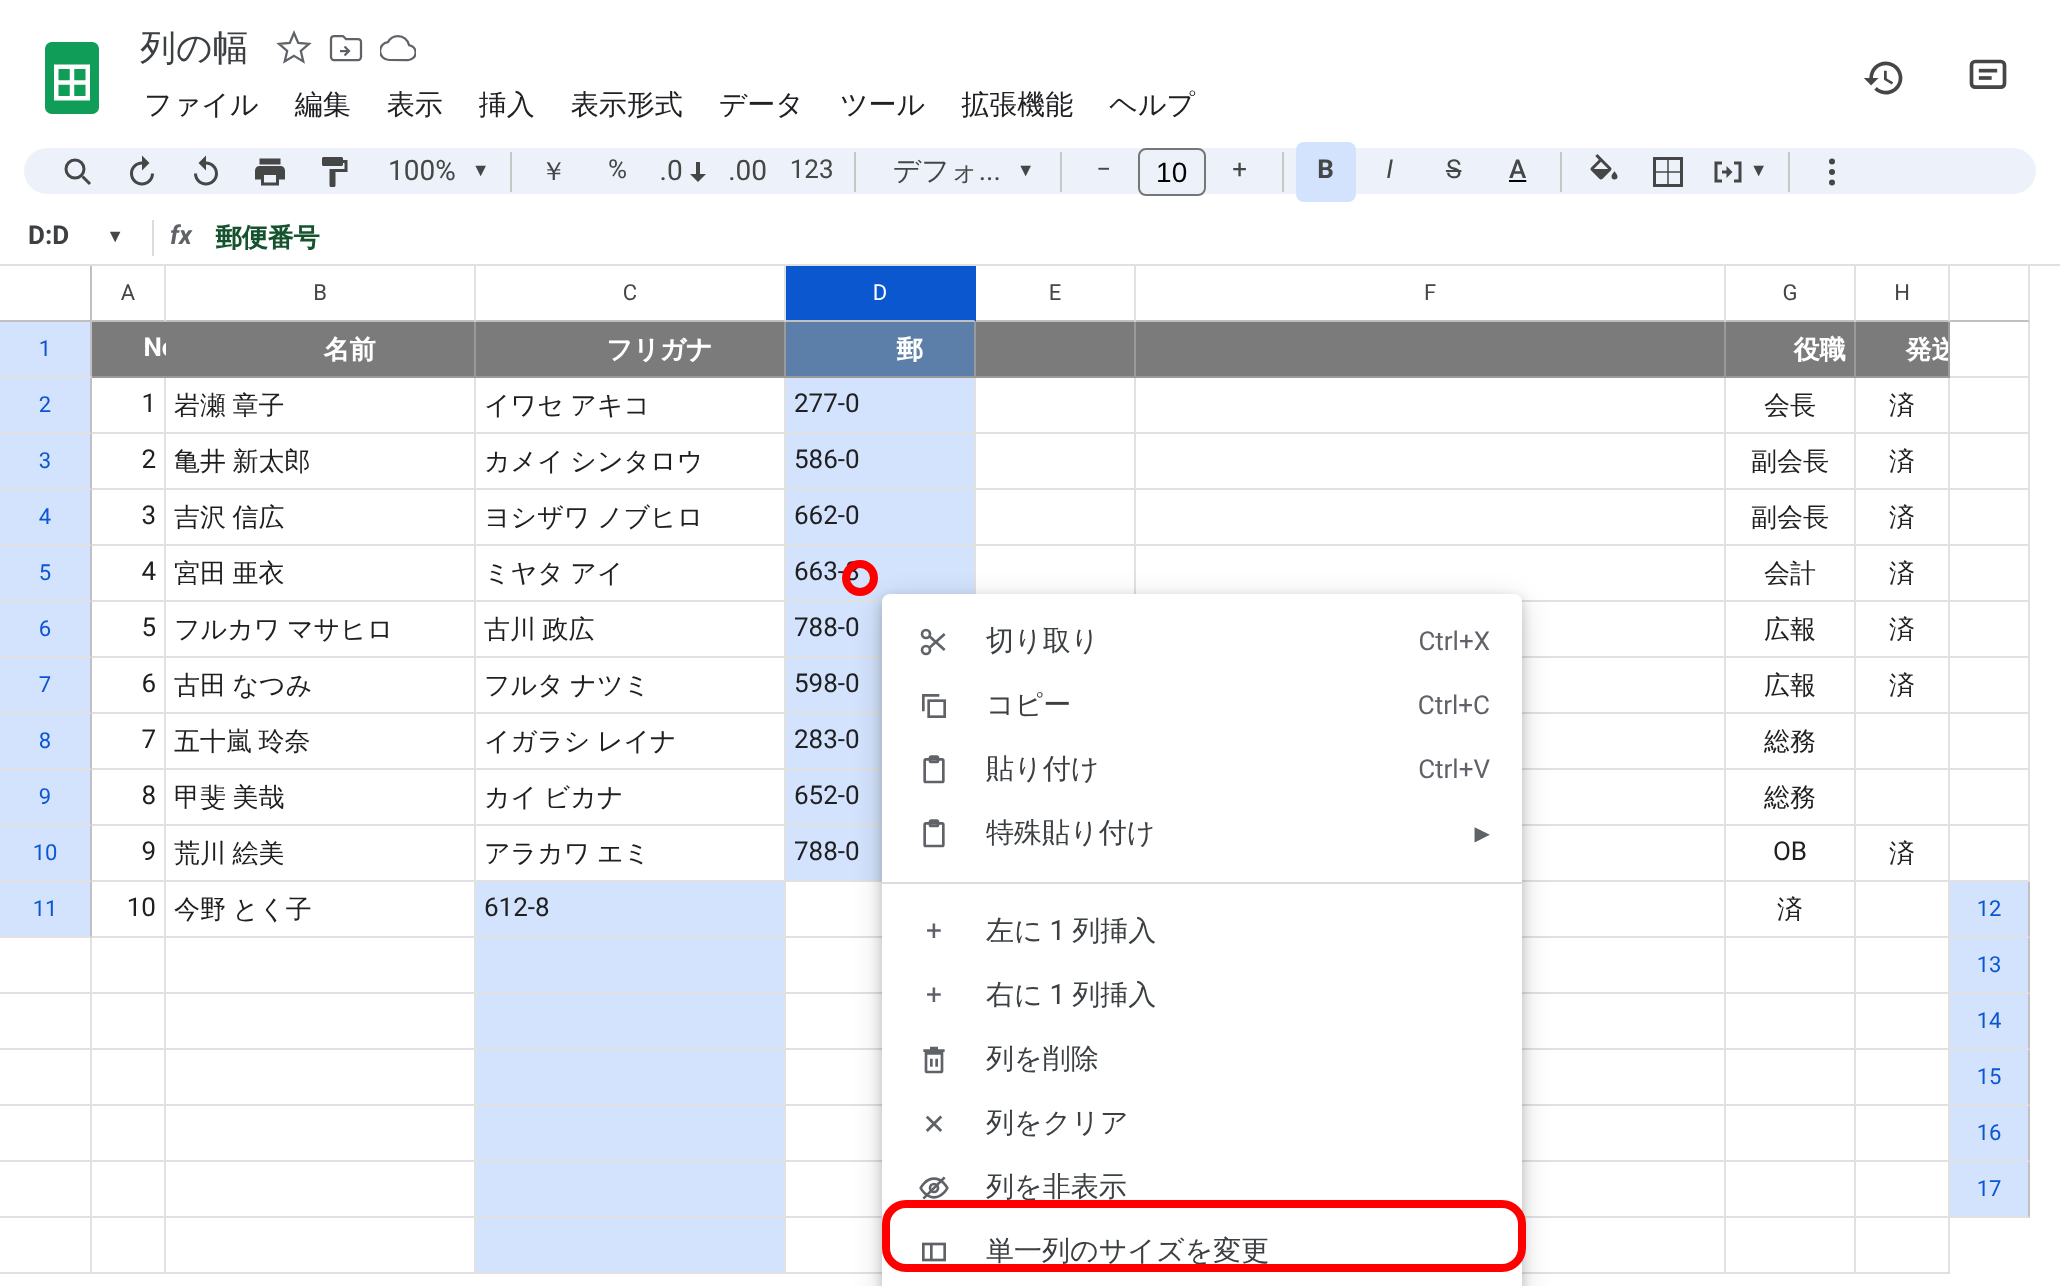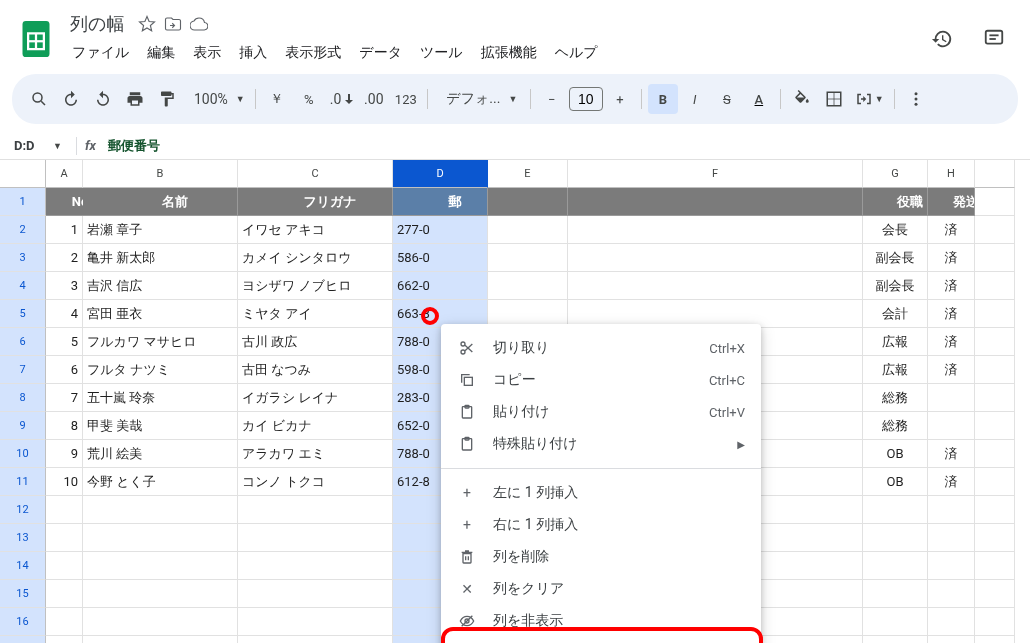--- a/index.html
+++ b/index.html
@@ -13,21 +13,21 @@
 .title-block { flex: 1; }
 .title-row { display: flex; align-items: center; gap: 8px; padding: 2px 0; }
 .doc-title { font-size: 18px; color: #3c4043; padding: 2px 6px; }
 .title-icon { color: #5f6368; cursor: pointer; display: inline-flex; }
 .menu-row { display: flex; gap: 2px; padding: 0 0 4px 0; }
 .menu-item { padding: 4px 8px; color: #202124; font-size: 14px; cursor: pointer; border-radius: 4px; }
 .header-actions { display: flex; gap: 12px; align-items: center; }
 .header-icon { width: 40px; height: 40px; display: flex; align-items: center; justify-content: center; color: #444746; cursor: pointer; border-radius: 50%; }
 
 
-.toolbar { display: flex; align-items: center; padding: 4px 12px; margin: 4px 12px 8px 12px; background: #edf2fa; border-radius: 24px; height: 50px; gap: 2px; }
+.toolbar { display: flex; align-items: center; padding: 4px 12px; margin: 4px 12px 8px 12px; background: #edf2fa; border-radius: 24px; height: 23px; gap: 2px; }
 .tb-btn { min-width: 30px; height: 30px; display: flex; align-items: center; justify-content: center; color: #444746; cursor: pointer; border-radius: 4px; padding: 0 4px; }
 .tb-sep { width: 1px; height: 20px; background: #c7c7c7; margin: 0 4px; }
 .tb-text { font-size: 14px; padding: 0 6px; }
 .tb-active { background: #d3e3fd; border-radius: 4px; }
 .font-size-box { display: flex; align-items: center; gap: 2px; }
 .font-size-input { width: 34px; height: 24px; border: 1px solid #747775; border-radius: 4px; text-align: center; font-size: 14px; background: transparent; }
 
 
 .formula-row { display: flex; align-items: center; border-bottom: 1px solid #e0e0e0; height: 28px; padding: 0 8px; font-weight: bold; }
 .name-box { width: 60px; font-size: 13px; color: #3c4043; padding: 2px 6px; display: flex; align-items: center; }
@@ -313,22 +313,22 @@
         <div class="cell">フルカワ マサヒロ</div>
         <div class="cell">古川 政広</div>
         <div class="cell sel">788-0</div>
         <div class="cell"></div>
         <div class="cell"></div>
         <div class="cell ctr">広報</div>
         <div class="cell ctr">済</div>
         <div class="cell"></div>
         <div class="rh hl">7</div>
         <div class="cell num">6</div>
+        <div class="cell">古田 なつみ</div>
         <div class="cell">フルタ ナツミ</div>
-        <div class="cell">古田 なつみ</div>
         <div class="cell sel">598-0</div>
         <div class="cell"></div>
         <div class="cell"></div>
         <div class="cell ctr">広報</div>
         <div class="cell ctr">済</div>
         <div class="cell"></div>
         <div class="rh hl">8</div>
         <div class="cell num">7</div>
         <div class="cell">五十嵐 玲奈</div>
         <div class="cell">イガラシ レイナ</div>
@@ -354,21 +354,20 @@
         <div class="cell">アラカワ エミ</div>
         <div class="cell sel">788-0</div>
         <div class="cell"></div>
         <div class="cell"></div>
         <div class="cell ctr">OB</div>
         <div class="cell ctr">済</div>
         <div class="cell"></div>
         <div class="rh hl">11</div>
         <div class="cell num">10</div>
         <div class="cell">今野 とく子</div>
-        <div class="cell">コンノ トクコ</div>
         <div class="cell sel">612-8</div>
         <div class="cell"></div>
         <div class="cell">-X</div>
         <div class="cell ctr">OB</div>
         <div class="cell ctr">済</div>
         <div class="cell"></div>
         <div class="rh hl">12</div>
         <div class="cell"></div>
         <div class="cell"></div>
         <div class="cell"></div>

